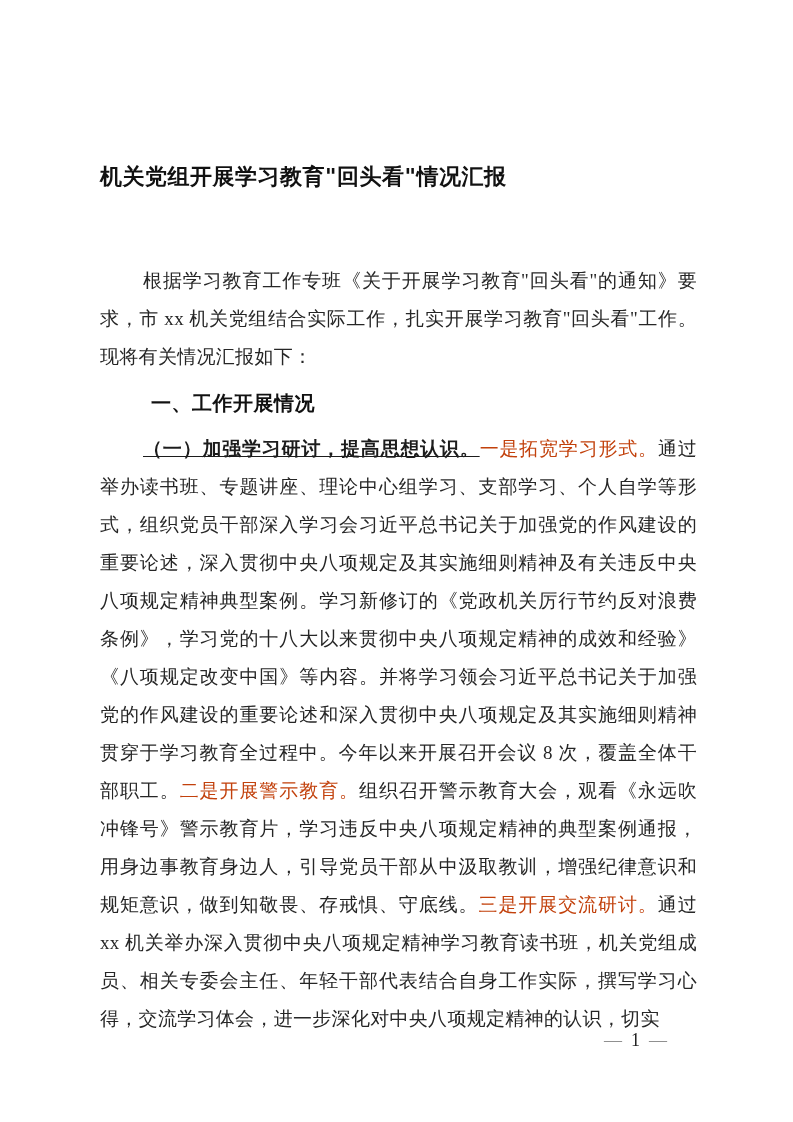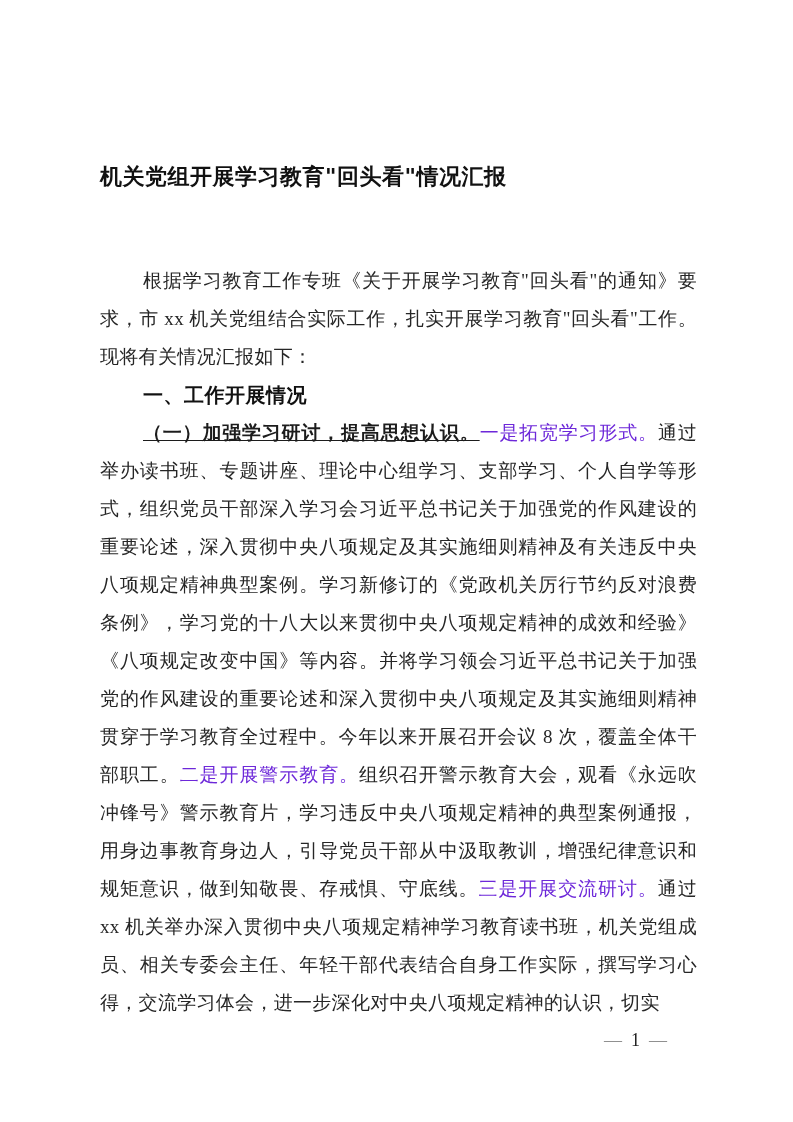--- a/index.html
+++ b/index.html
@@ -34,36 +34,36 @@
     margin: 0;
     font-family: "Liberation Serif", "DejaVu Serif", serif;
     font-size: 19px;
     line-height: 38px;
     text-align: justify;
     text-indent: 43px;
     color: #262626;
     letter-spacing: 0.3px;
   }
   .section-heading {
-    margin: 0;
+    margin: 8px;
     font-family: "DejaVu Sans", "Liberation Sans", sans-serif;
     font-weight: bold;
     font-size: 20px;
     line-height: 38px;
     text-indent: 43px;
     color: #111111;
     letter-spacing: 0.5px;
   }
   .seg-kai-strong {
     font-weight: 600;
     color: #1c1c1c;
     text-decoration: underline;
   }
   .seg-kai {
-    color: #6d28d9;
+    color: #c2410c;
   }
   .seg-normal {
     color: #262626;
   }
   .footer {
     position: absolute;
     top: 1029px;
     right: 126px;
     font-family: "Liberation Serif", "DejaVu Serif", serif;
     font-size: 18px;

